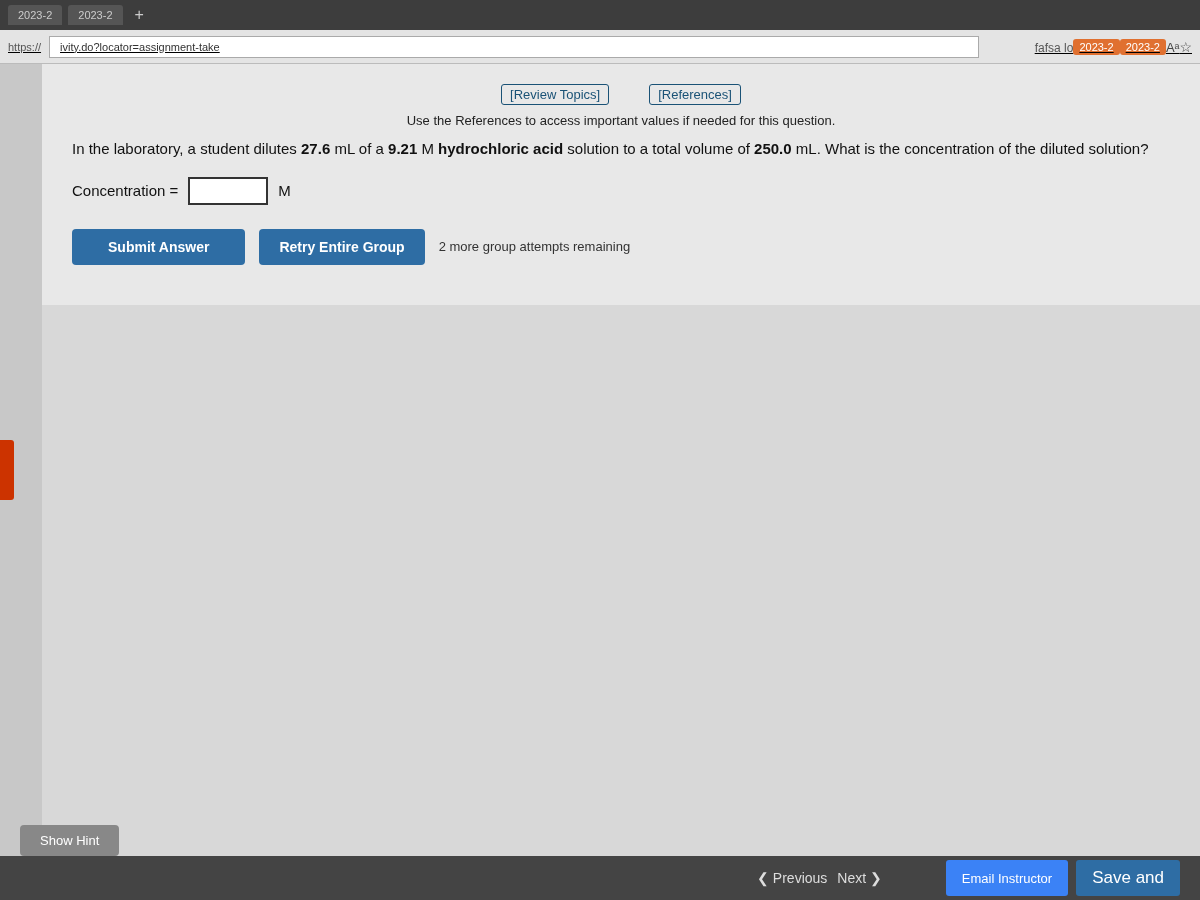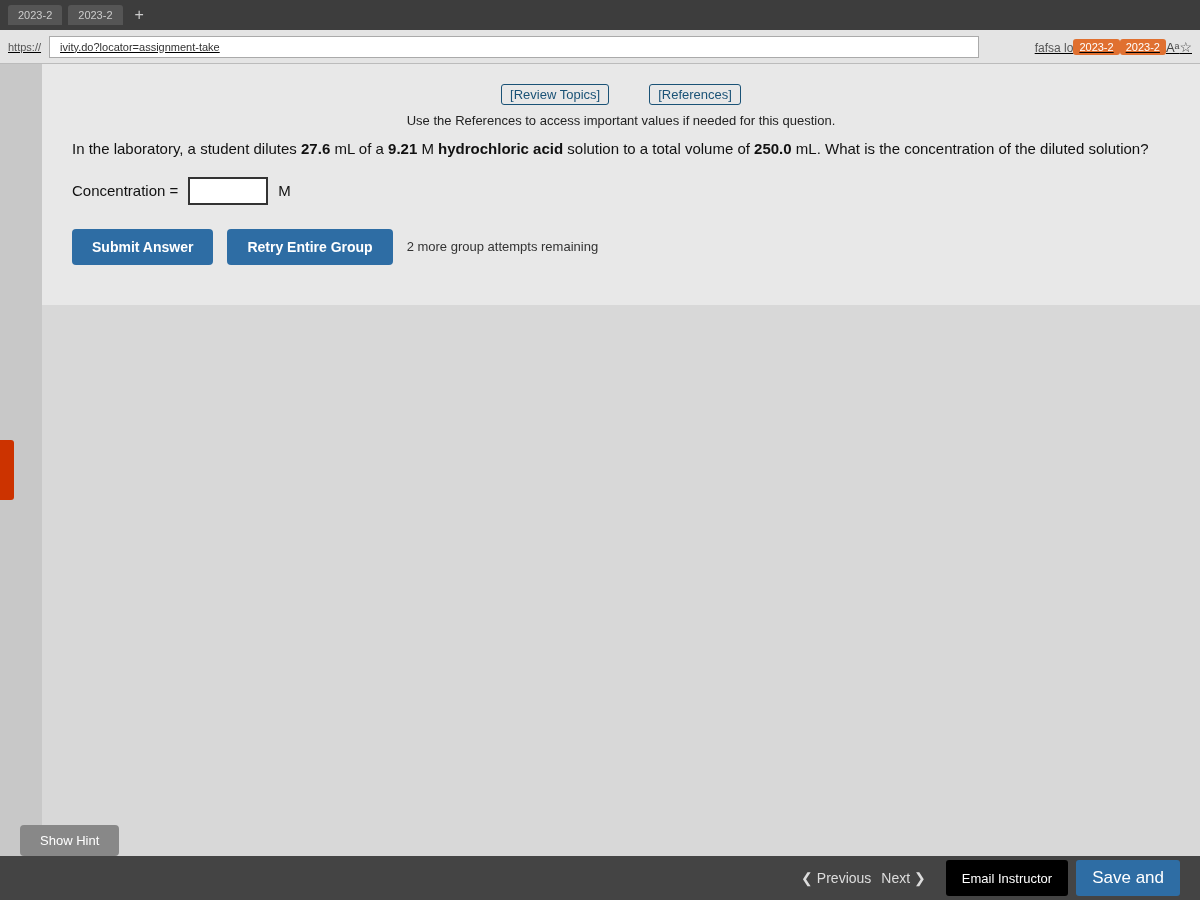--- a/index.html
+++ b/index.html
@@ -88,21 +88,21 @@
       display: flex;
       align-items: center;
       gap: 14px;
       margin-bottom: 20px;
     }
 
     .btn-submit {
       background: #2e6da4;
       color: white;
       border: none;
-      padding: 10px 20px;
+      padding: 10px 36px;
       font-size: 14px;
       font-weight: bold;
       border-radius: 4px;
       cursor: pointer;
     }
 
     .btn-retry {
       background: #2e6da4;
       color: white;
       border: none;
@@ -150,27 +150,28 @@
       align-items: center;
       gap: 4px;
     }
 
     .action-buttons {
       display: flex;
       gap: 8px;
     }
 
     .btn-email {
-      background: #000000;
+      background: #3b82f6;
       color: white;
       border: none;
       padding: 8px 16px;
       font-size: 13px;
       border-radius: 3px;
       cursor: pointer;
+      margin-left: 44px;
     }
 
     .btn-save {
       background: #2e6da4;
       color: white;
       border: none;
       padding: 8px 16px;
       font-size: 17px;
       border-radius: 3px;
       cursor: pointer;

